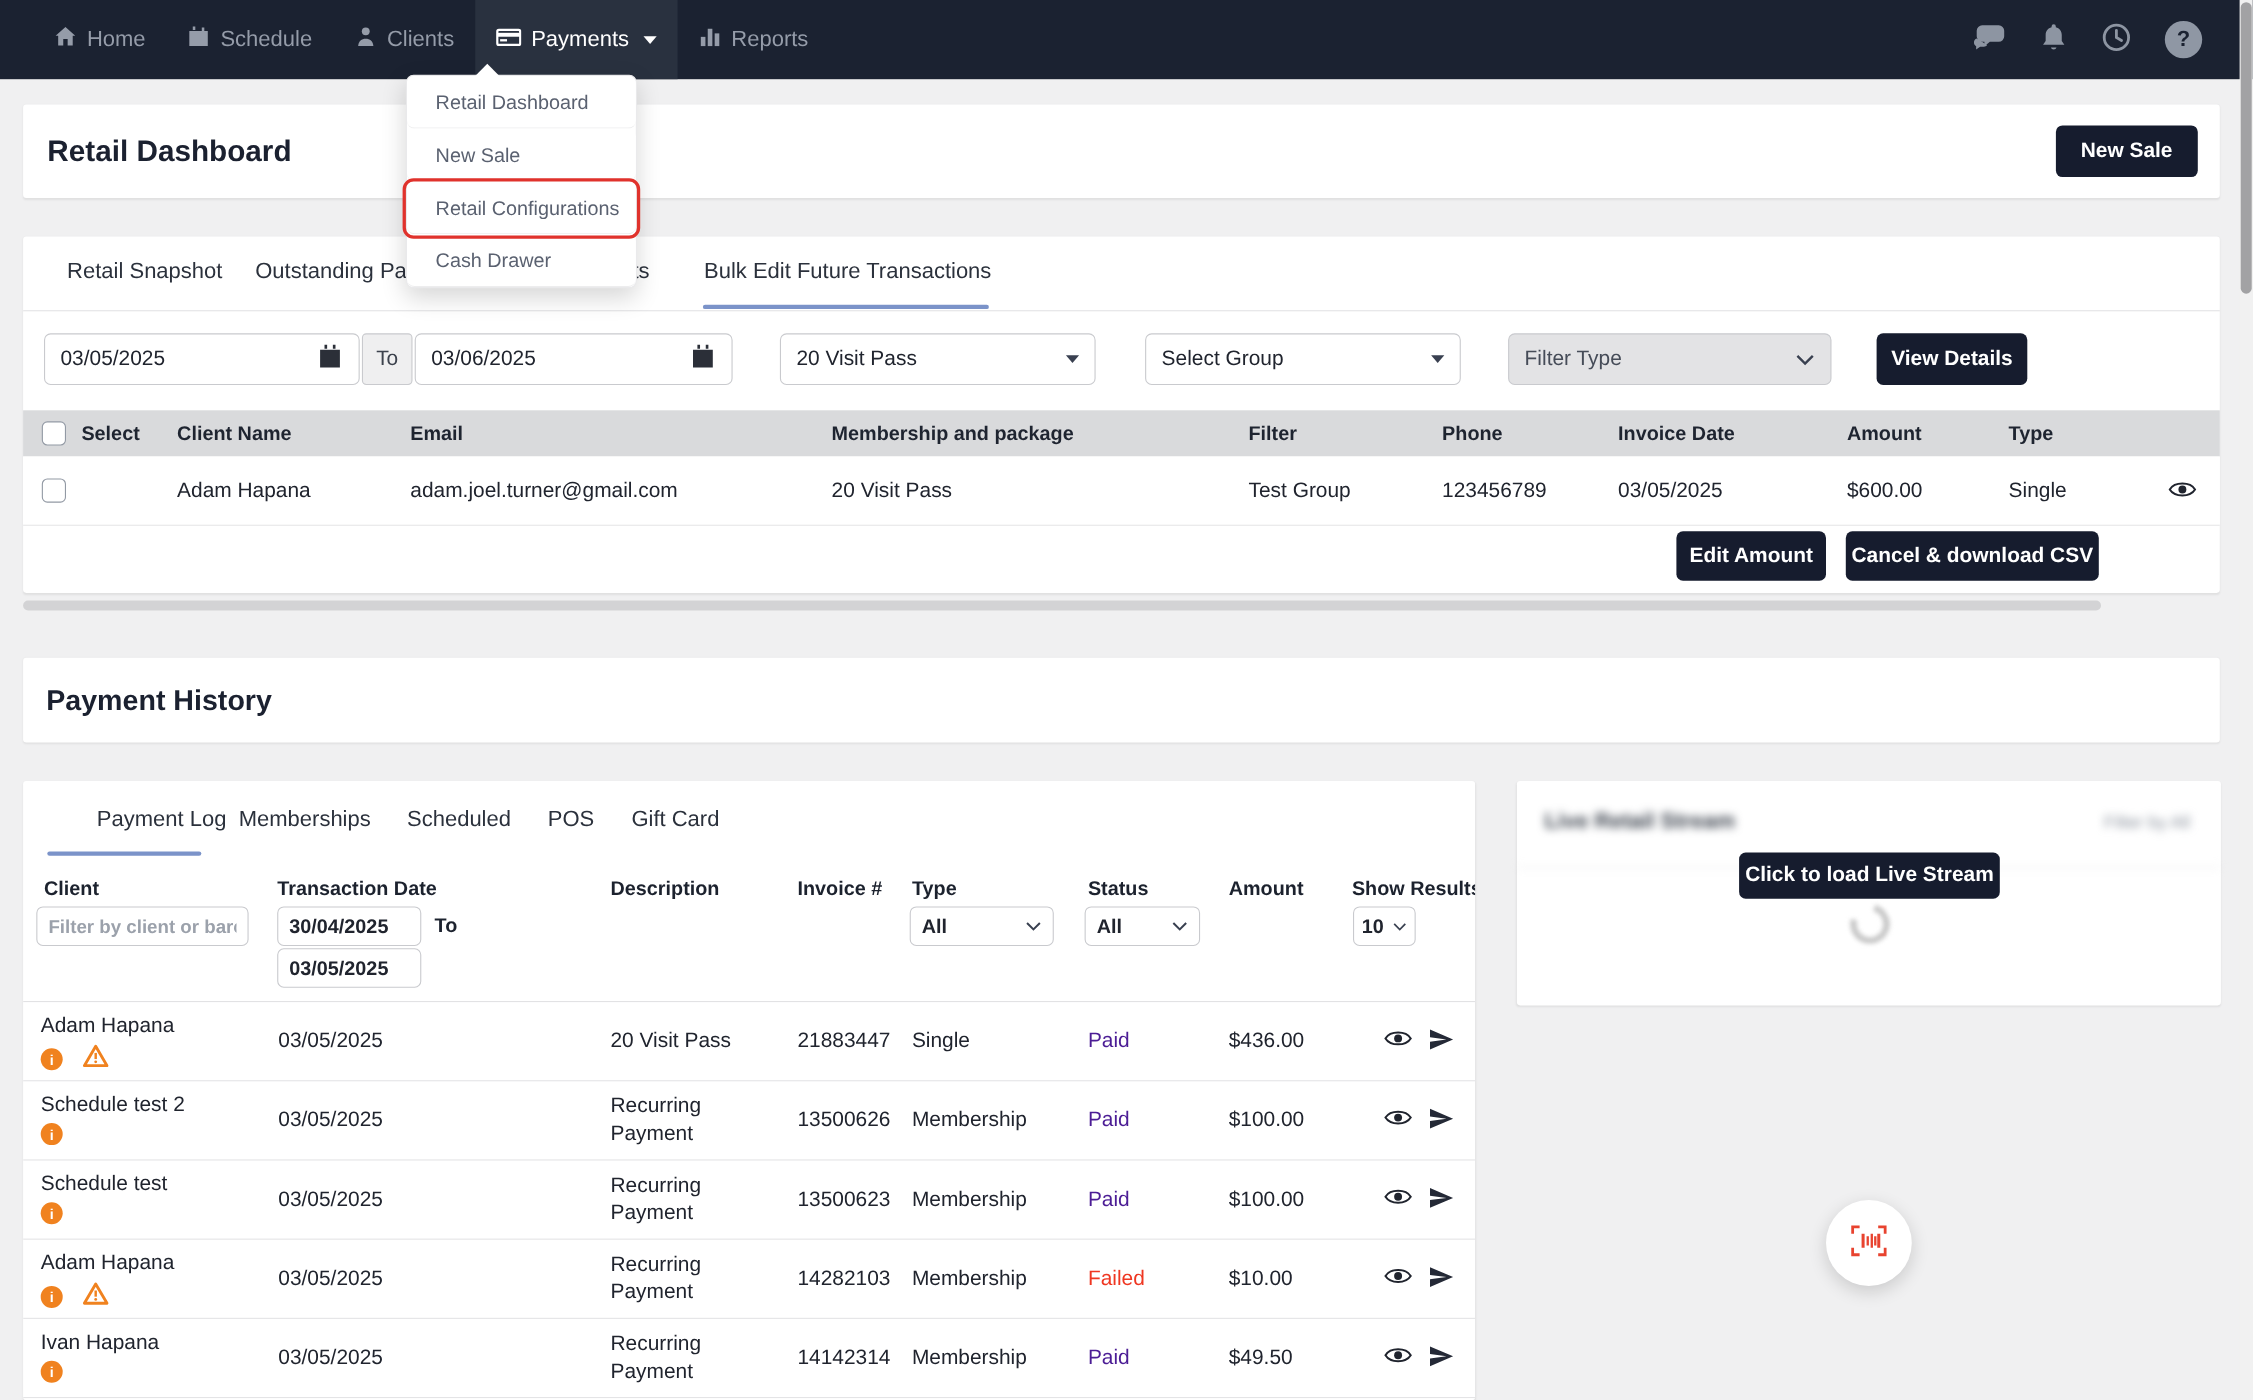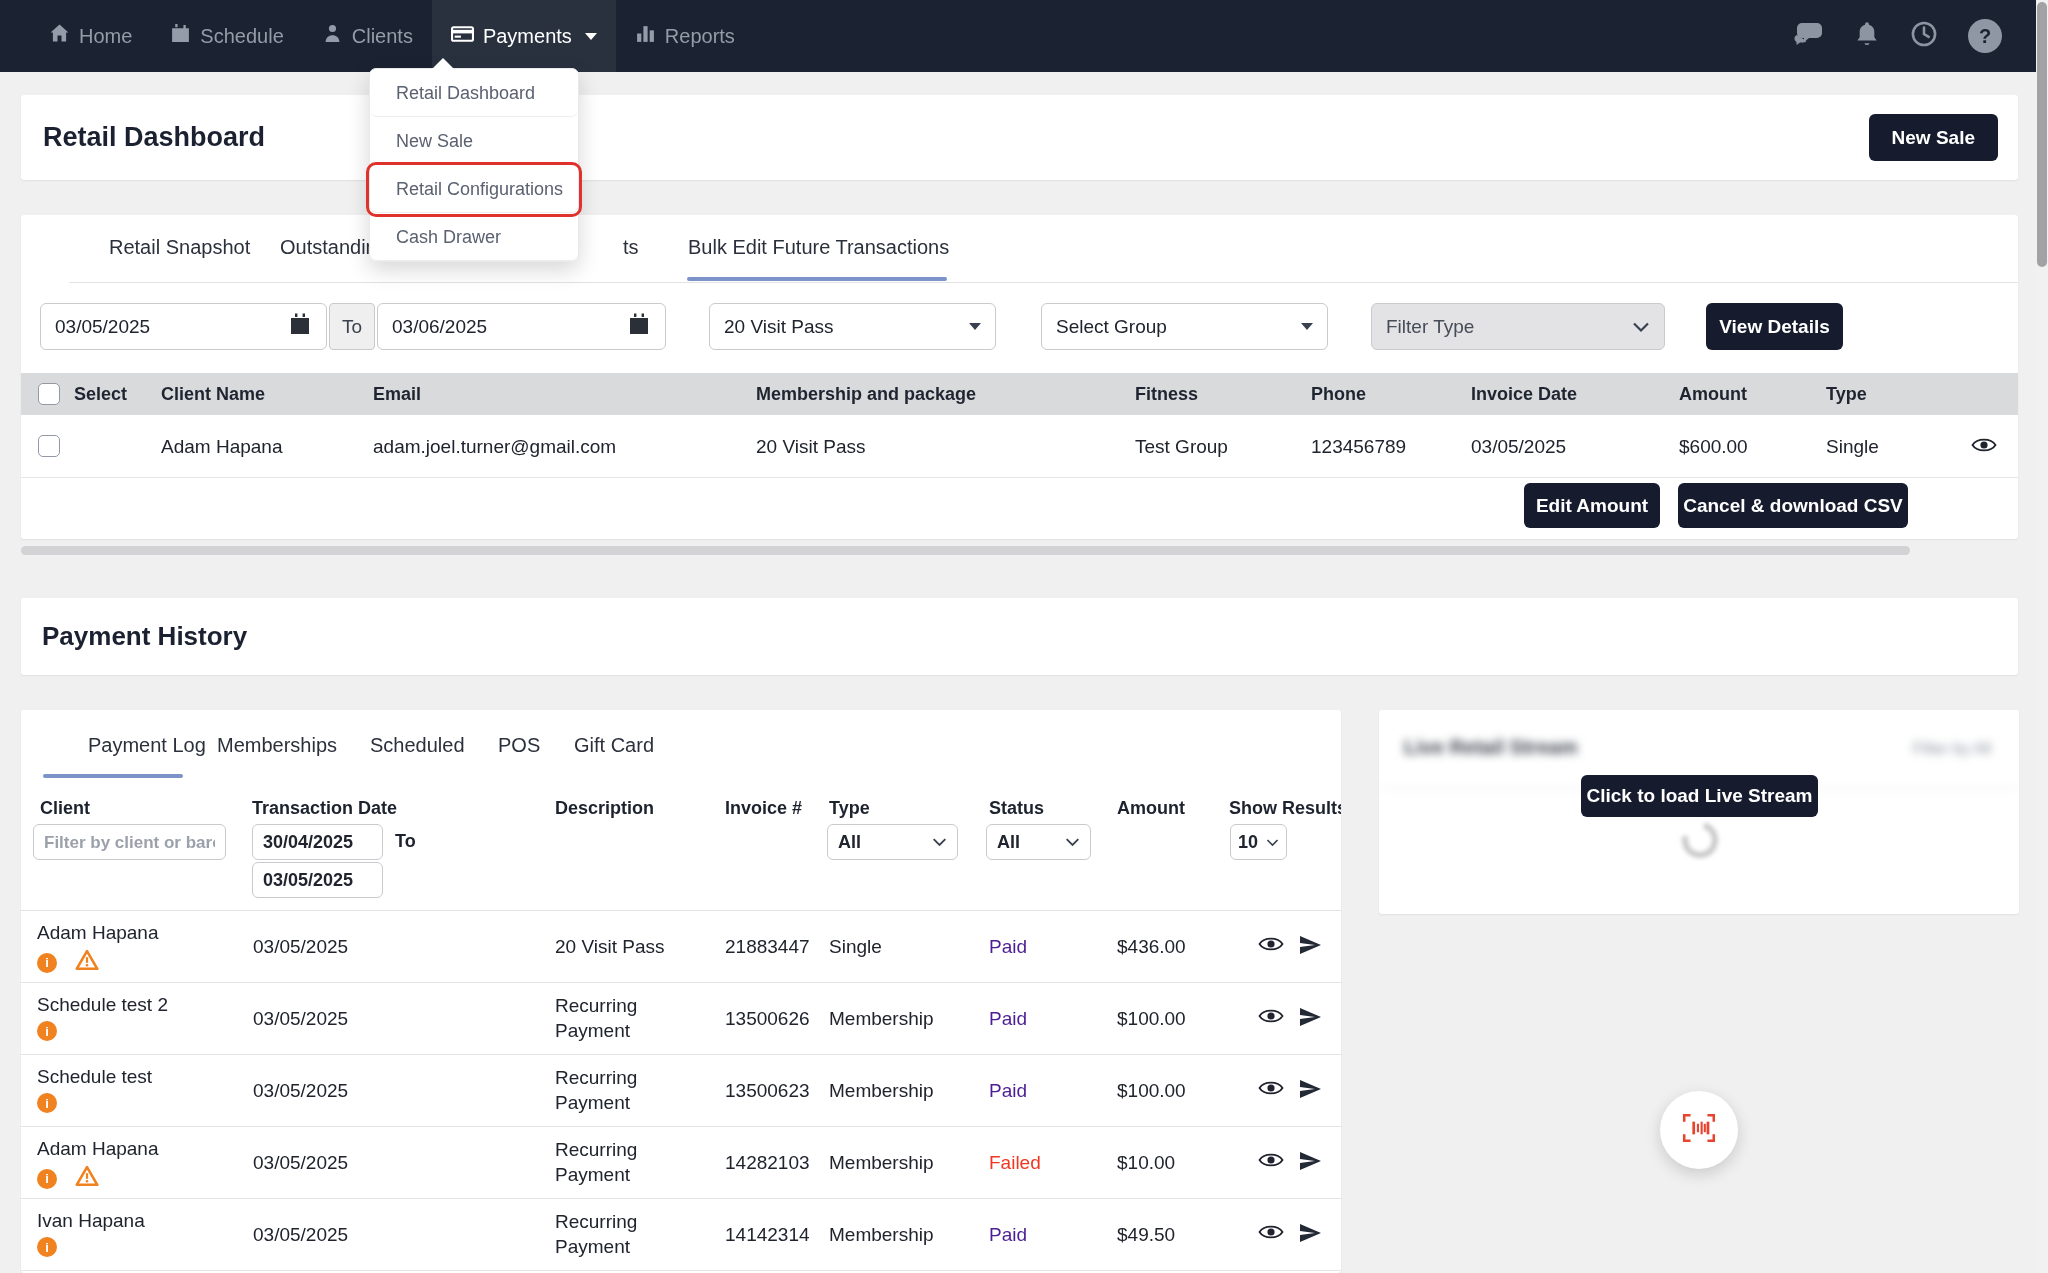--- a/index.html
+++ b/index.html
@@ -35,21 +35,21 @@
   .highlight-ring { position:absolute; left:-4px; right:-4px; top:93px; height:55px;
     border:3px solid #e0322c; border-radius:10px; pointer-events:none; }
   
   .card { position:absolute; background:#fff; border-radius:3px; box-shadow:0 1px 2px rgba(0,0,0,.07); }
   .header-card { left:21px; top:95px; width:1997px; height:85px; }
   .page-title { position:absolute; left:22px; top:0; line-height:85px; font-size:27px; font-weight:bold; color:#1b2130; }
   .btn-dark { background:#161c2e; color:#fff; border:none; border-radius:6px; font-size:19px;
     font-family:inherit; font-weight:600; cursor:pointer; }
   .new-sale-btn { position:absolute; right:20px; top:19px; height:47px; padding:0 23px; }
   
-  .bulk-card { left:21px; top:215px; width:1997px; height:324px;padding-left:48px; }
+  .bulk-card { left:21px; top:215px; width:1997px; height:324px; }
   .bulk-tabs-row { position:relative; height:68px; border-bottom:1px solid #e3e3e5; }
   .bulk-tab { position:absolute; top:21px; font-size:20px; color:#2b313c; cursor:pointer; white-space:nowrap; }
   .bulk-underline { position:absolute; left:618px; top:62px; width:260px; height:4px; background:#7b93c9; border-radius:2px; }
   .bulk-filters { position:absolute; left:0; top:88px; width:100%; height:47px; }
   .f-input, .f-select { position:absolute; top:0; height:47px; background:#fff; border:1px solid #c9cace;
     border-radius:6px; display:flex; align-items:center; font-size:19px; color:#20242e; padding:0 14px;
     justify-content:space-between; cursor:pointer; }
   .to-box { position:absolute; top:0; height:47px; background:#efeff0; border:1px solid #c9cace;
     border-radius:4px; display:flex; align-items:center; justify-content:center; font-size:19px; color:#3c424d; }
   .sel-caret { width:0; height:0; border-left:6px solid transparent; border-right:6px solid transparent;
@@ -217,21 +217,21 @@
     </div>
     <button class="btn-dark view-details-btn">View Details</button>
   </div>
 
   <div class="bulk-thead">
     <span class="checkbox" style="left:17px; top:10px;"></span>
     <span class="th" style="left:53px;">Select</span>
     <span class="th" style="left:140px;">Client Name</span>
     <span class="th" style="left:352px;">Email</span>
     <span class="th" style="left:735px;">Membership and package</span>
-    <span class="th" style="left:1114px;">Fitness</span>
+    <span class="th" style="left:1114px;">Filter</span>
     <span class="th" style="left:1290px;">Phone</span>
     <span class="th" style="left:1450px;">Invoice Date</span>
     <span class="th" style="left:1658px;">Amount</span>
     <span class="th" style="left:1805px;">Type</span>
   </div>
 
   <div class="bulk-row">
     <span class="checkbox" style="left:17px; top:20px;"></span>
     <span class="td" style="left:140px;">Adam Hapana</span>
     <span class="td" style="left:352px;">adam.joel.turner@gmail.com</span>

